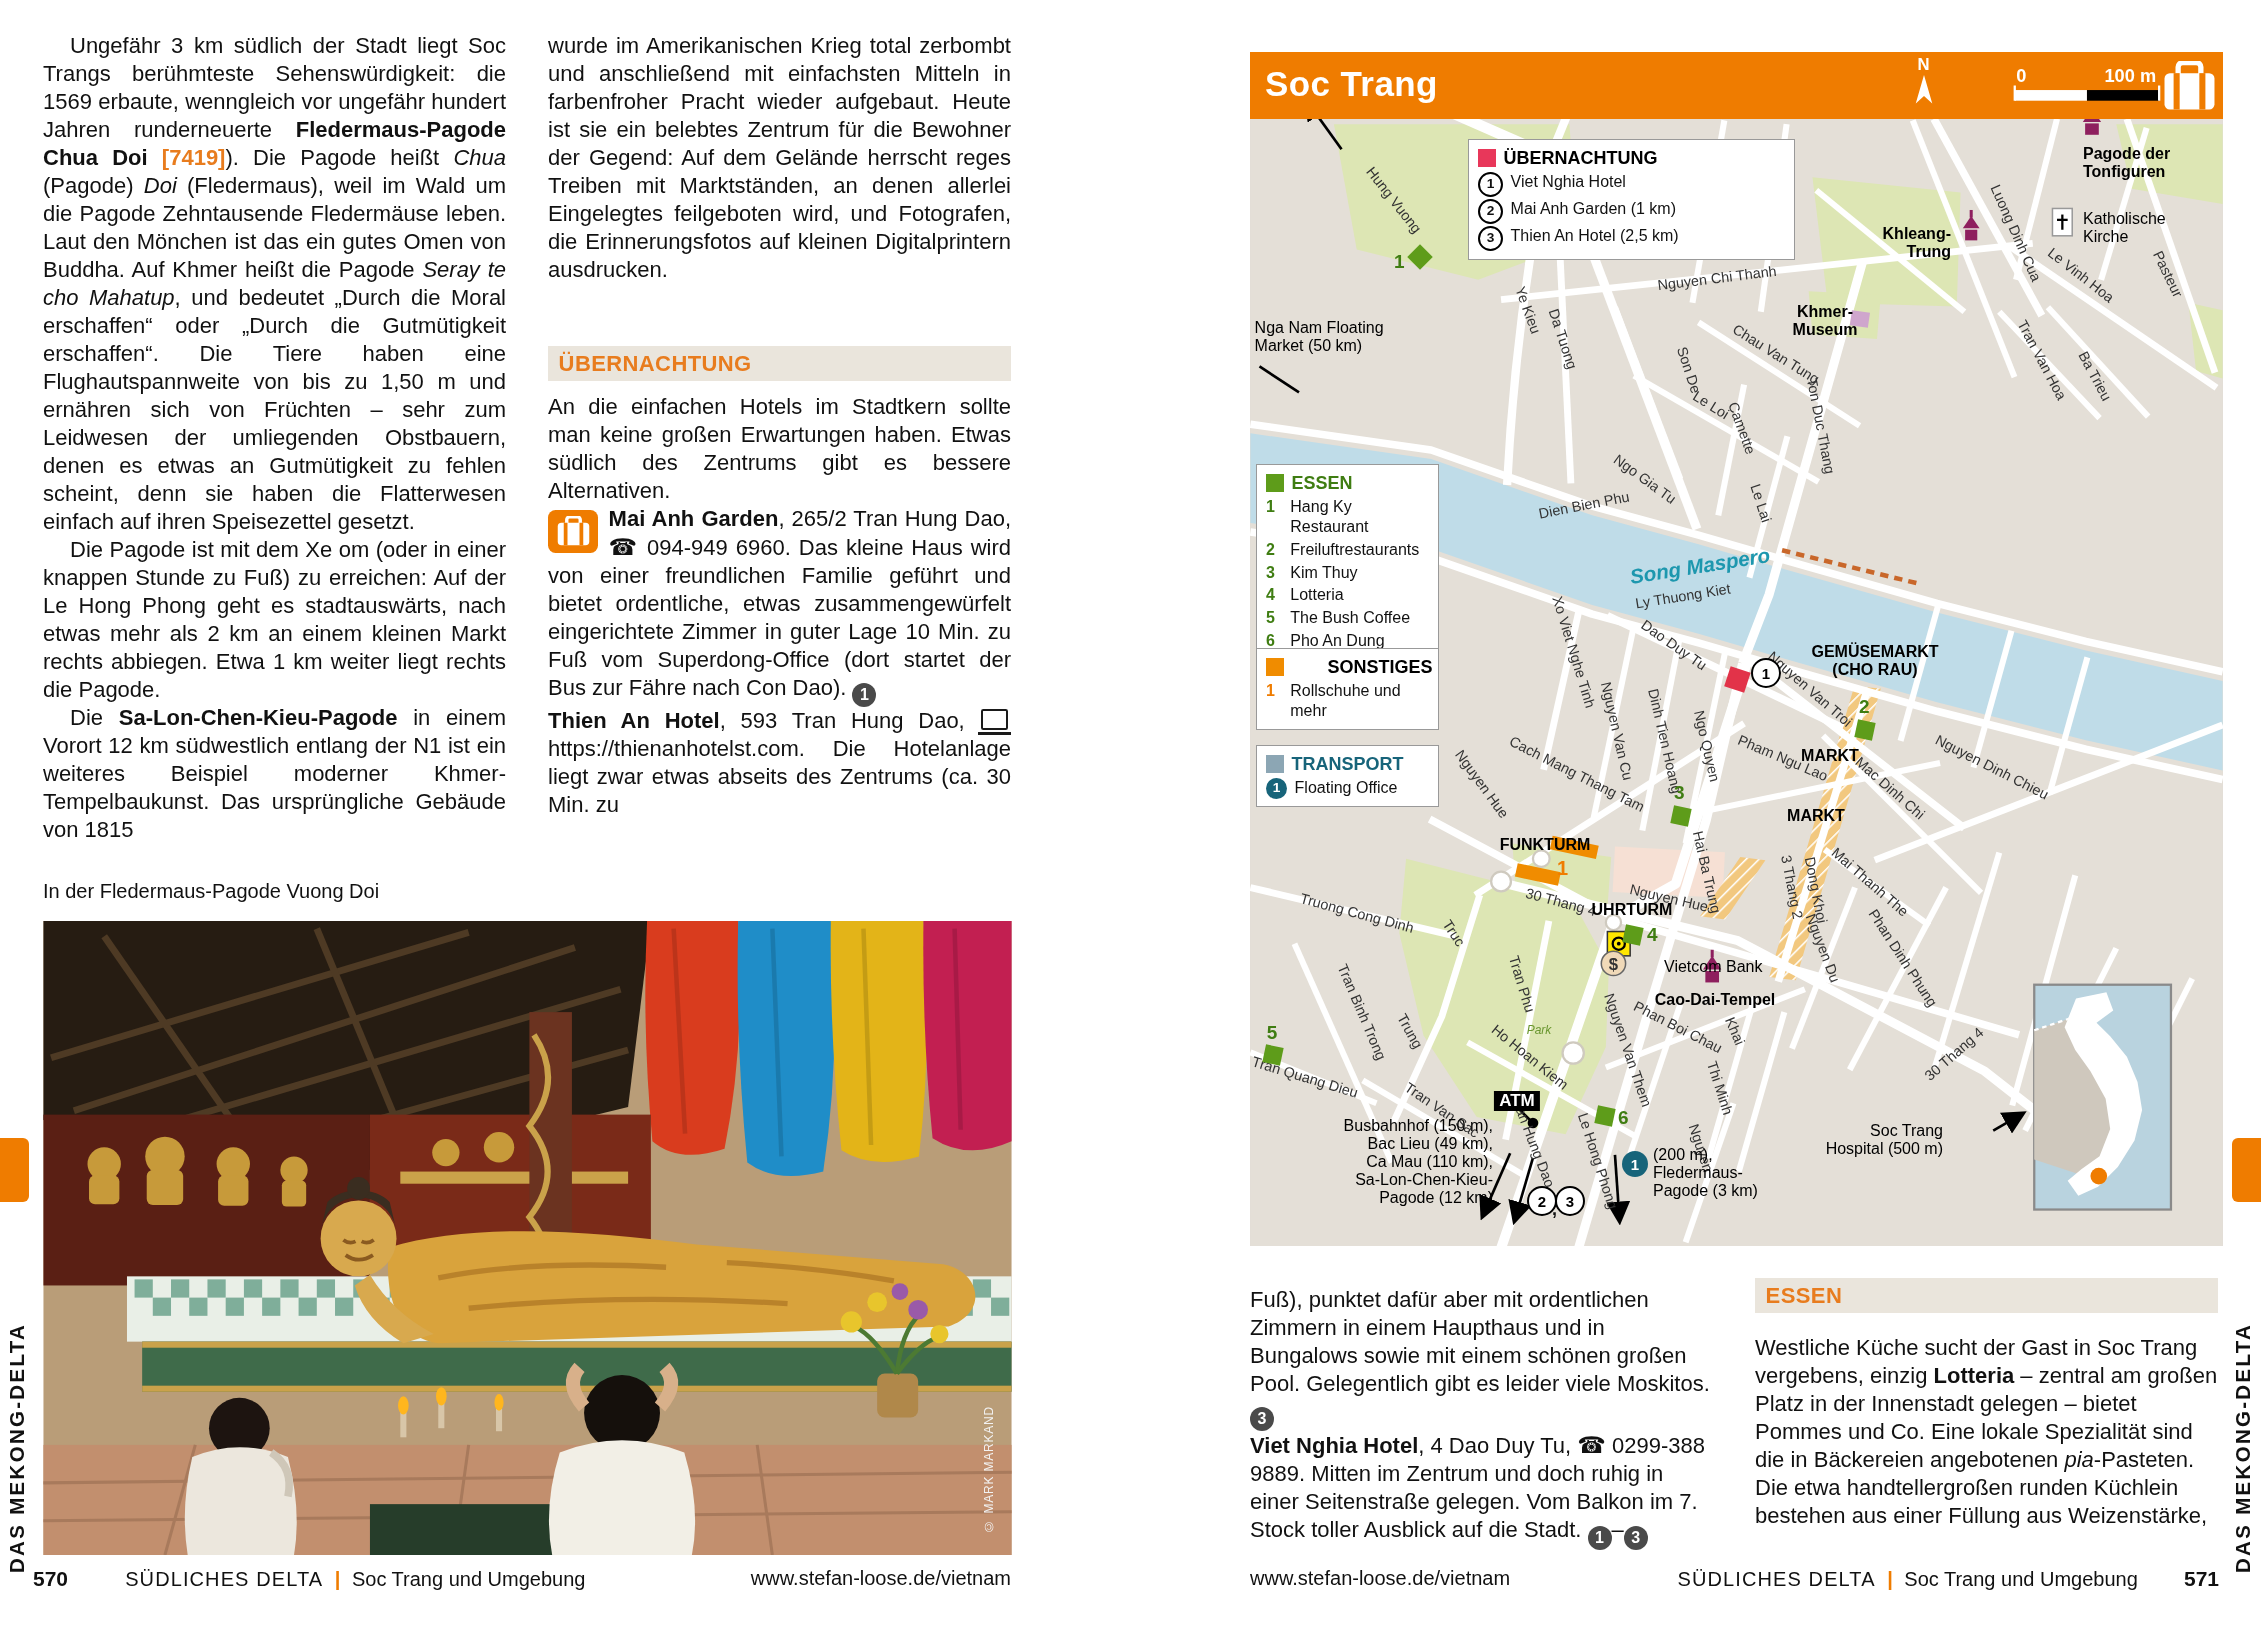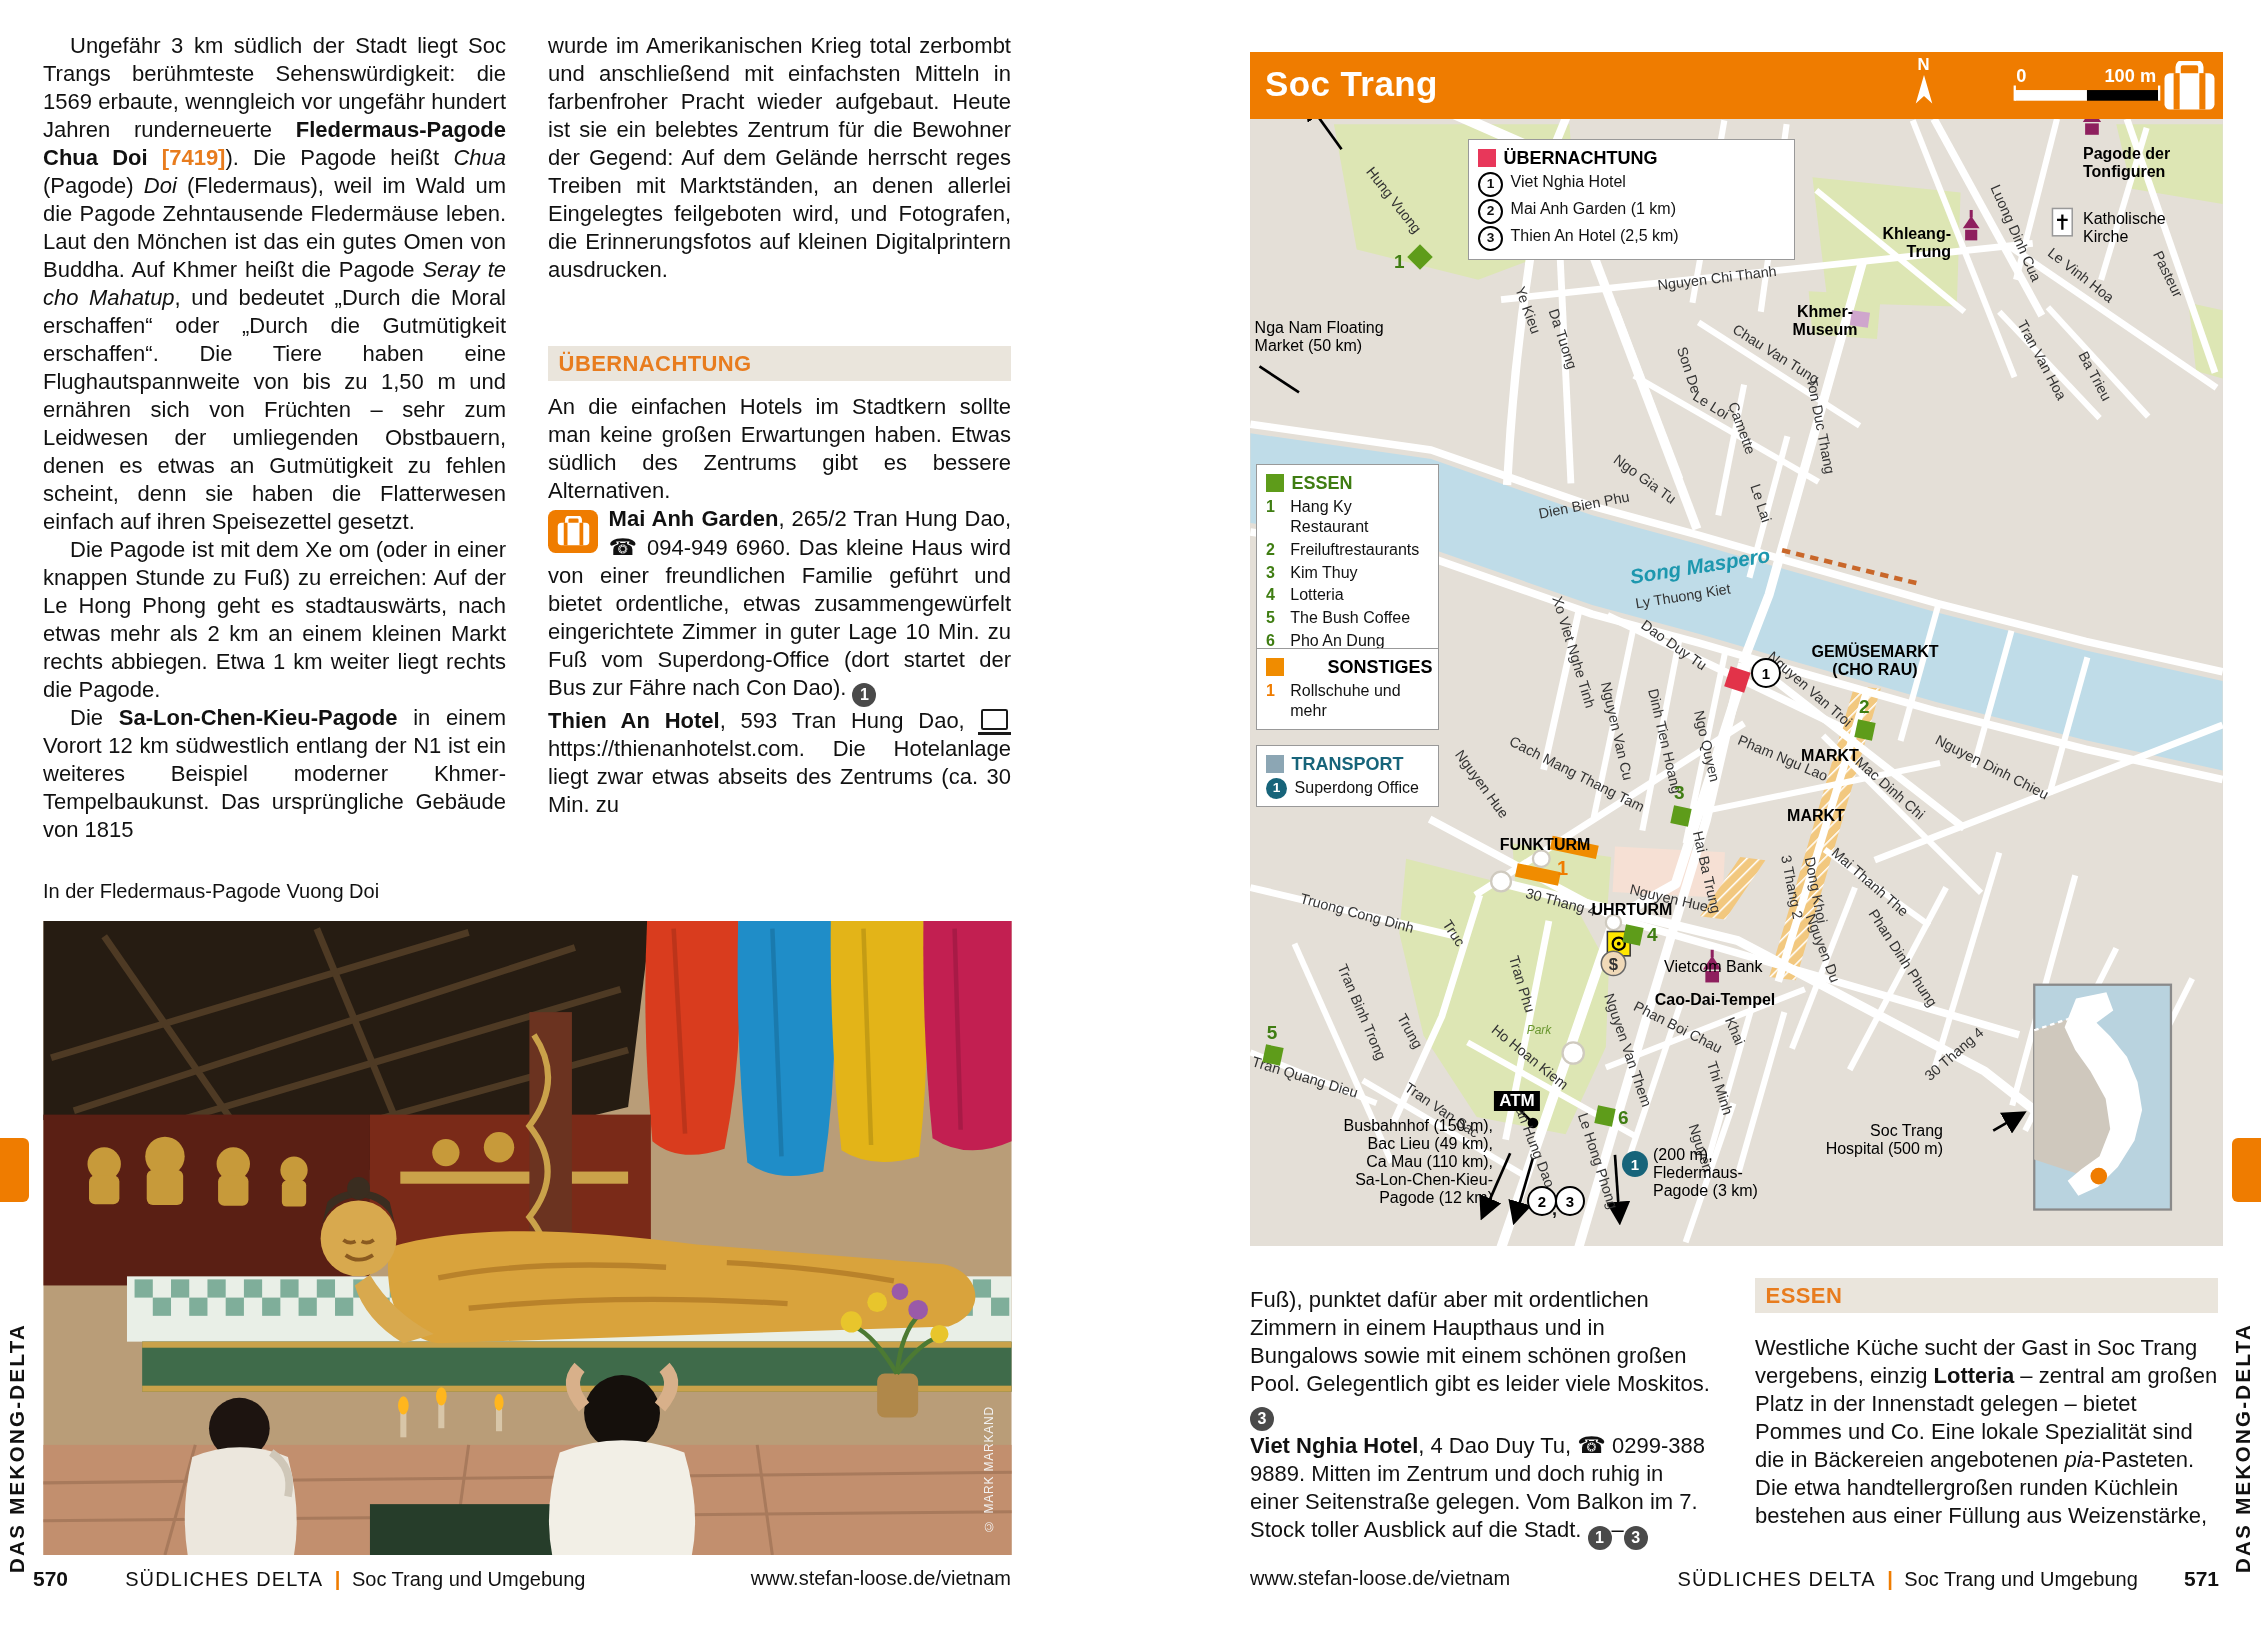--- a/index.html
+++ b/index.html
@@ -522,21 +522,21 @@
         <span>Rollschuhe und mehr</span>
       </div>
     </div>
   <div class="legend" style="left:6px;top:693px;width:163px;">
       <div class="trow">
         <span class="sq" style="background: rgb(140, 166, 180);"></span>
         <span style="color: rgb(23, 100, 122);">TRANSPORT</span>
       </div>
       <div class="item">
         <span class="n-teal">1</span>
-        <span>Superdong Office</span>
+        <span>Floating Office</span>
       </div>
     </div>
 
   <div id="map-overlay">
       <div class="st-label" style="transform: translate(-50%, -50%) rotate(52deg); left: 144px; top: 148px;">Hung Vuong</div>
       <div class="st-label" style="transform: translate(-50%, -50%) rotate(70deg); left: 278px; top: 258px;">Ye Kieu</div>
       <div class="st-label" style="transform: translate(-50%, -50%) rotate(72deg); left: 313px; top: 287px;">Da Tuong</div>
       <div class="st-label" style="transform: translate(-50%, -50%) rotate(-7deg); left: 467px; top: 226px;">Nguyen Chi Thanh</div>
       <div class="st-label" style="transform: translate(-50%, -50%) rotate(72deg); left: 439px; top: 318px;">Son De</div>
       <div class="st-label" style="transform: translate(-50%, -50%) rotate(32deg); left: 526px; top: 302px;">Chau Van Tung</div>

